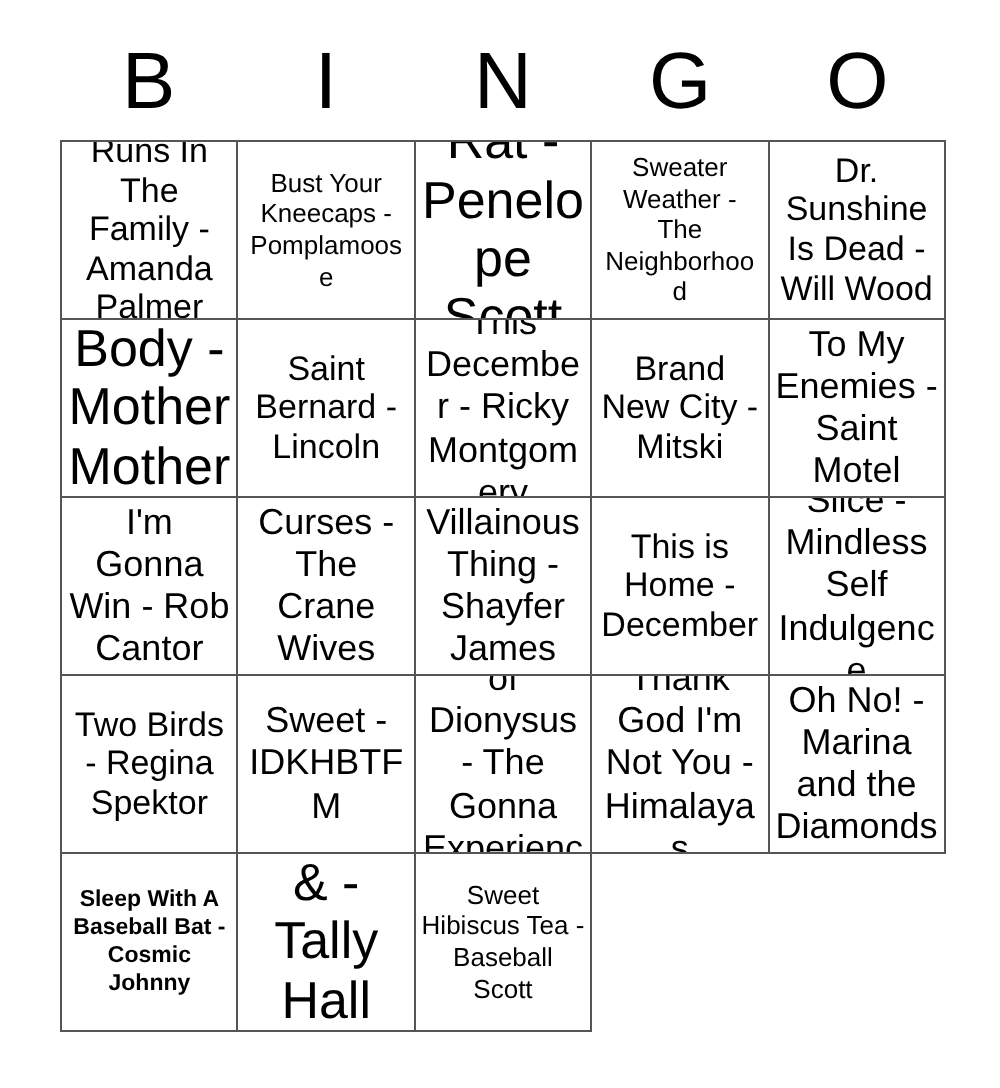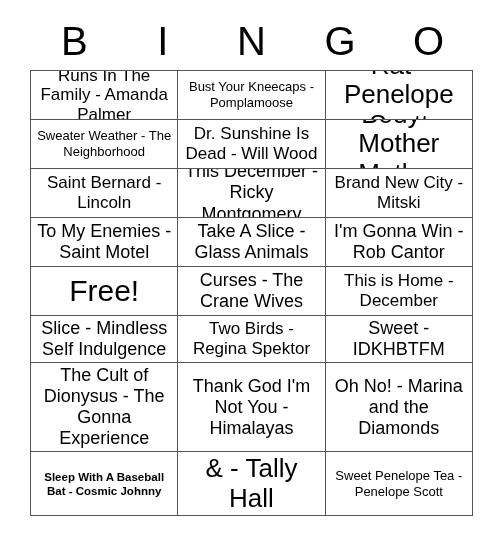--- a/index.html
+++ b/index.html
@@ -45,21 +45,21 @@
   }
 
   
   #bingo-grid {
     position: absolute;
     left: 30px;
     top: 70px;
     width: 443px;
     height: 446px;
     display: grid;
-    grid-template-columns: repeat(3, 1fr);
+    grid-template-columns: repeat(5, 1fr);
     grid-template-rows: repeat(5, 1fr);
     border-top: 1px solid #555555;
     border-left: 1px solid #555555;
     box-sizing: border-box;
   }
   .bingo-cell {
     border-right: 1px solid #555555;
     border-bottom: 1px solid #555555;
     box-sizing: border-box;
     display: flex;
@@ -126,30 +126,27 @@
         <span class="cell-text">This December - Ricky Montgomery</span>
       </div>
     <div class="bingo-cell fs-l">
         <span class="cell-text">Brand New City - Mitski</span>
       </div>
     <div class="bingo-cell fs-m">
         <span class="cell-text">To My Enemies - Saint Motel</span>
       </div>
 
     <div class="bingo-cell fs-m">
-        <span class="cell-text">Take A Slice - Glass Animals</span>
-      </div>
-    <div class="bingo-cell fs-m">
         <span class="cell-text">I'm Gonna Win - Rob Cantor</span>
-      </div>
-    <div class="bingo-cell fs-xxl">
-        <span class="cell-text">Free!</span>
       </div>
     <div class="bingo-cell fs-m">
         <span class="cell-text">Curses - The Crane Wives</span>
+      </div>
+    <div class="bingo-cell fs-m">
+        <span class="cell-text">Villainous Thing - Shayfer James</span>
       </div>
 
     <div class="bingo-cell fs-l">
         <span class="cell-text">This is Home - December</span>
       </div>
     <div class="bingo-cell fs-m">
         <span class="cell-text">Slice - Mindless Self Indulgence</span>
       </div>
     <div class="bingo-cell fs-l">
         <span class="cell-text">Two Birds - Regina Spektor</span>
@@ -167,17 +164,17 @@
     <div class="bingo-cell fs-m">
         <span class="cell-text">Oh No! - Marina and the Diamonds</span>
       </div>
     <div class="bingo-cell fs-xs">
         <span class="cell-text">Sleep With A Baseball Bat - Cosmic Johnny</span>
       </div>
     <div class="bingo-cell fs-xl">
         <span class="cell-text">&amp; - Tally Hall</span>
       </div>
     <div class="bingo-cell fs-s">
-        <span class="cell-text">Sweet Penelope Tea - Penelope Scott</span>
+        <span class="cell-text">Sweet Hibiscus Tea - Baseball Scott</span>
       </div>
 
   </div>
 </div>
 
 </body></html>

